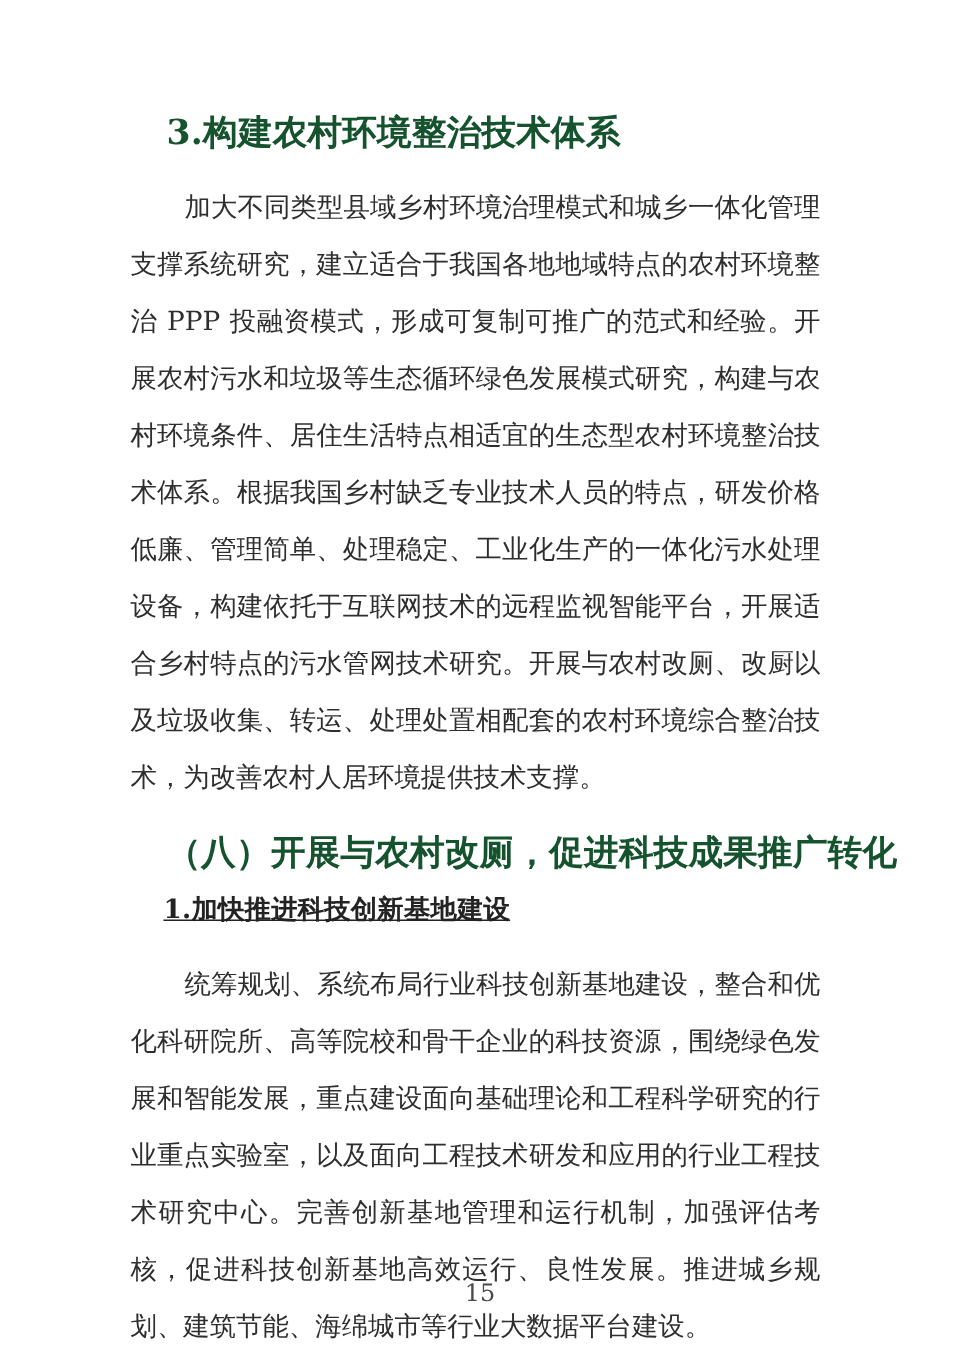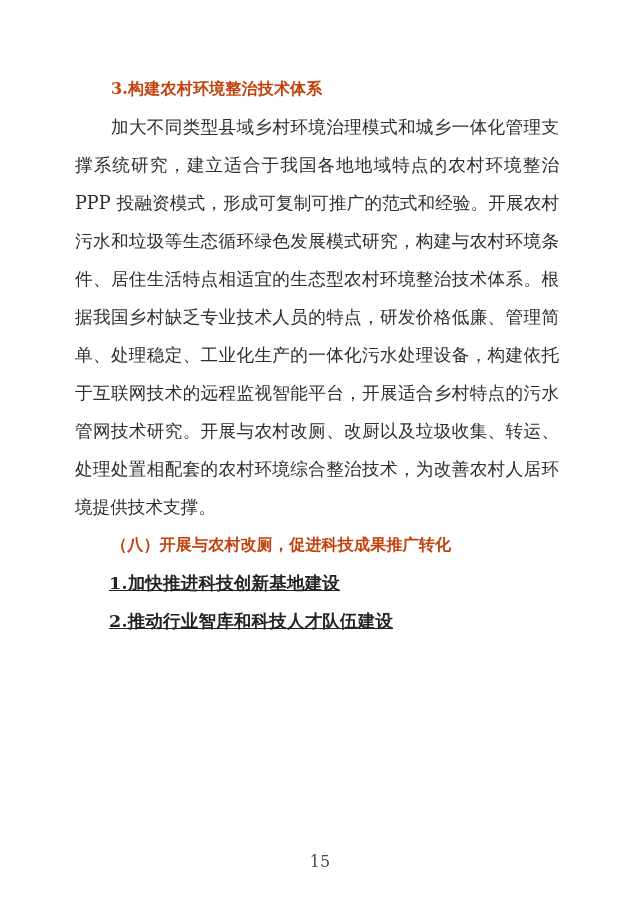--- a/index.html
+++ b/index.html
@@ -17,44 +17,44 @@
     font-family: "DejaVu Serif", "Liberation Serif", serif;
     color: #2b2b2b;
   }
   .content {
     position: absolute;
     left: 75px;
     top: 70px;
     width: 484px;
   }
   .heading {
-    font-size: 16px;
+    font-size: 23px;
     font-weight: bold;
     line-height: 38px;
     letter-spacing: 0.2px;
     text-indent: 36px;
     margin: 0;
-    color: #c2410c;
+    color: #14532d;
     white-space: nowrap;
   }
   .heading-sub {
     font-size: 17.5px;
     font-weight: bold;
     line-height: 38px;
     letter-spacing: 0.2px;
     text-indent: 34px;
     margin: 0;
     color: #232323;
     white-space: nowrap;
     text-decoration: underline;
   }
   .para {
     font-size: 17.6px;
     line-height: 38px;
-    margin: 0;
+    margin: 12px;
     text-indent: 36px;
     text-align: justify;
     text-justify: inter-character;
     text-align-last: left;
     color: #2e2e2e;
     letter-spacing: 0;
     word-spacing: 0.5px;
   }
   .page-number {
     position: absolute;
@@ -75,20 +75,21 @@
   <div class="content">
 
     <p class="heading">3.构建农村环境整治技术体系</p>
 
     <p class="para">加大不同类型县域乡村环境治理模式和城乡一体化管理支撑系统研究，建立适合于我国各地地域特点的农村环境整治 PPP 投融资模式，形成可复制可推广的范式和经验。开展农村污水和垃圾等生态循环绿色发展模式研究，构建与农村环境条件、居住生活特点相适宜的生态型农村环境整治技术体系。根据我国乡村缺乏专业技术人员的特点，研发价格低廉、管理简单、处理稳定、工业化生产的一体化污水处理设备，构建依托于互联网技术的远程监视智能平台，开展适合乡村特点的污水管网技术研究。开展与农村改厕、改厨以及垃圾收集、转运、处理处置相配套的农村环境综合整治技术，为改善农村人居环境提供技术支撑。</p>
 
     <p class="heading">（八）开展与农村改厕，促进科技成果推广转化</p>
 
     <p class="heading-sub">1.加快推进科技创新基地建设</p>
 
+    <p class="para">统筹规划、系统布局行业科技创新基地建设，整合和优化科研院所、高等院校和骨干企业的科技资源，围绕绿色发展和智能发展，重点建设面向基础理论和工程科学研究的行业重点实验室，以及面向工程技术研发和应用的行业工程技术研究中心。完善创新基地管理和运行机制，加强评估考核，促进科技创新基地高效运行、良性发展。推进城乡规划、建筑节能、海绵城市等行业大数据平台建设。</p>
 
     <p class="heading-sub">2.推动行业智库和科技人才队伍建设</p>
 
   </div>
 
   <div class="page-number">15</div>
 
 </div>
 
 </body></html>

